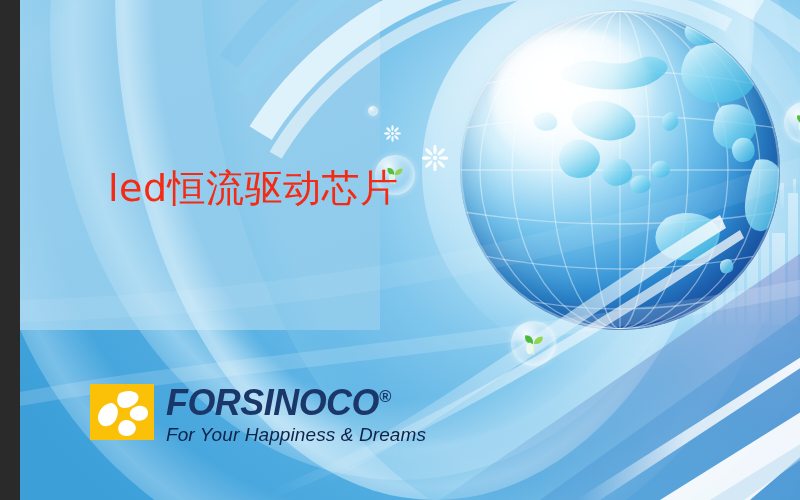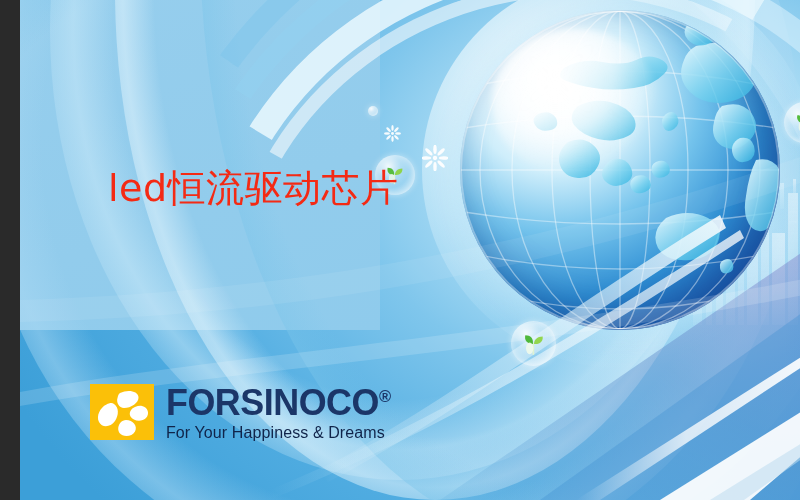--- a/index.html
+++ b/index.html
@@ -149,39 +149,40 @@
   #logo-mark {
     width: 64px;
     height: 56px;
     background: #FBC008;
     position: relative;
     flex: none;
   }
   #logo-text {
     margin-left: 12px;
     margin-top: 0px;
+    font-style: italic;
   }
   #logo-word {
     font-size: 37px;
     font-weight: bold;
     color: #1B3668;
     letter-spacing: -0.5px;
     line-height: 1;
     font-family: "Liberation Sans", sans-serif;
     transform: scaleX(0.97);
     transform-origin: left top;
     white-space: nowrap;
   }
   #logo-word .reg {
     font-size: 17px;
     vertical-align: super;
     letter-spacing: 0;
   }
   #logo-tagline {
-    font-size: 16px;
+    font-size: 19px;
     color: #10244A;
     letter-spacing: 0.1px;
     margin-top: 3px;
     font-family: "Liberation Sans", sans-serif;
     white-space: nowrap;
   }
 </style>
 </head>
 <body>
 

